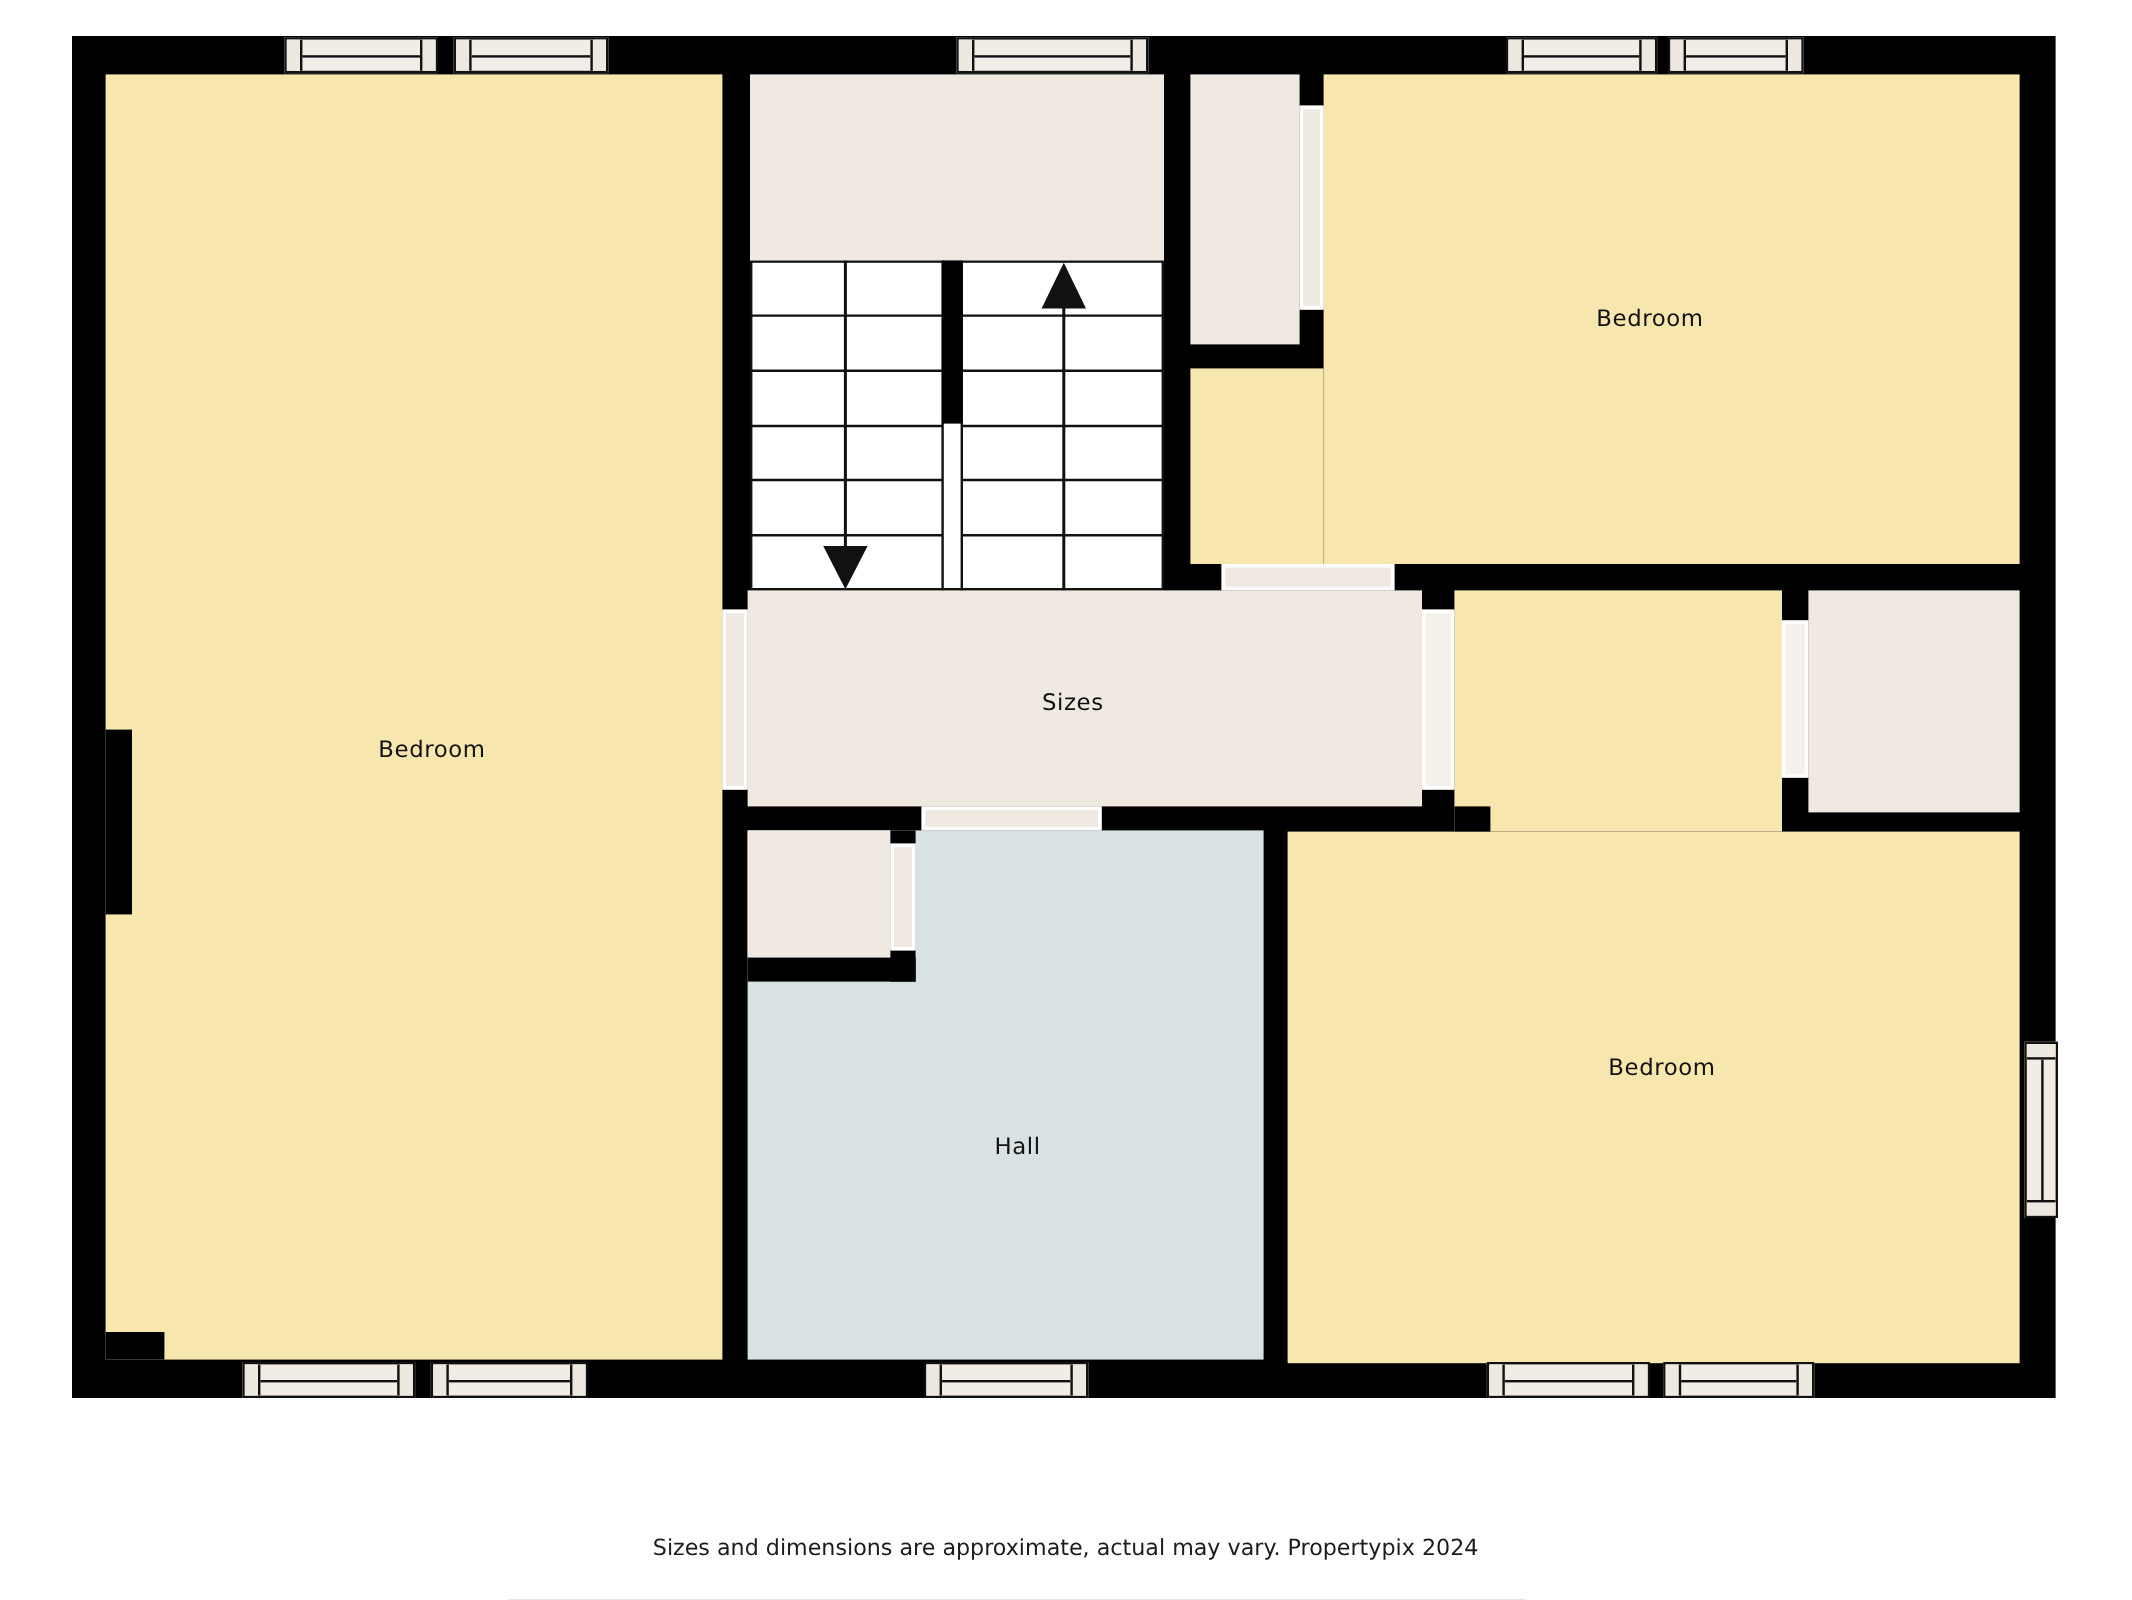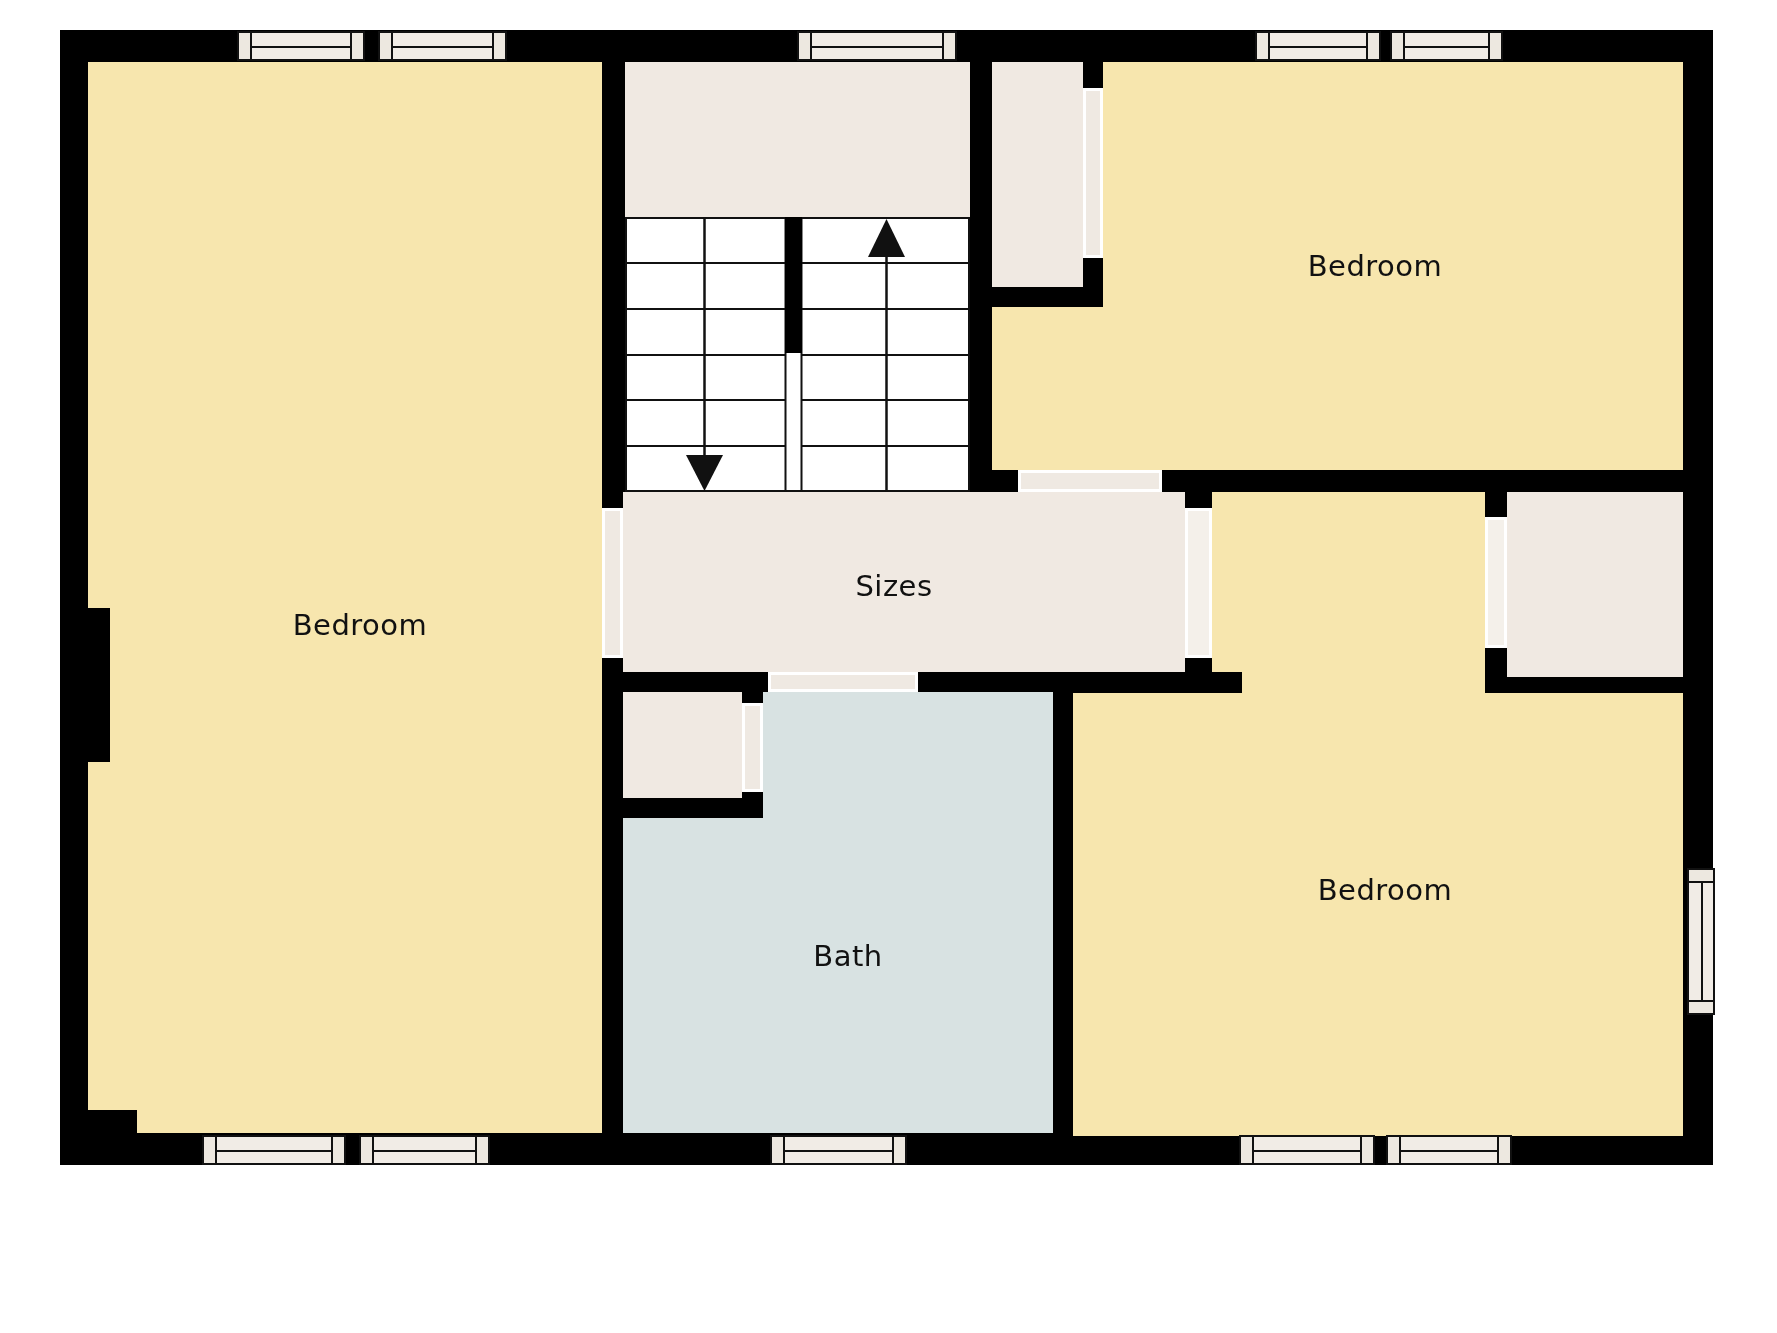--- a/index.html
+++ b/index.html
@@ -20,21 +20,21 @@
   .window.h .cap{top:0;bottom:0;width:11px;}
   .window.h .cap.c1{left:0;border-right:2px solid #111;}
   .window.h .cap.c2{right:0;border-left:2px solid #111;}
   .window.h .mid{position:absolute;left:13px;right:13px;top:50%;height:0;border-top:2px solid #111;}
   .window.v .cap{left:0;right:0;height:11px;}
   .window.v .cap.c1{top:0;border-bottom:2px solid #111;}
   .window.v .cap.c2{bottom:0;border-top:2px solid #111;}
   .window.v .mid{position:absolute;top:13px;bottom:13px;left:50%;width:0;border-left:2px solid #111;}
   .room-label{
     position:absolute;transform:translate(-50%,-50%);
-    font-size:29px;color:#111111;letter-spacing:0.5px;white-space:nowrap;
+    font-size:19px;color:#111111;letter-spacing:0.5px;white-space:nowrap;
   }
   .caption{
     position:absolute;left:888px;top:1290px;transform:translate(-50%,-50%);
     font-size:18.5px;color:#1c1c1c;white-space:nowrap;
   }
 </style>
 </head>
 <body>
 
 <div id="canvas">
@@ -150,16 +150,17 @@
   <div class="abs window v" style="left:1687px;top:868px;width:28px;height:147px;">
       <span class="cap c1"></span>
       <span class="cap c2"></span>
       <span class="mid"></span>
     </div>
 
   <div class="room-label" style="left:360px;top:625px;">Bedroom</div>
   <div class="room-label" style="left:1375px;top:266px;">Bedroom</div>
   <div class="room-label" style="left:1385px;top:890px;">Bedroom</div>
   <div class="room-label" style="left:894px;top:586px;">Sizes</div>
-  <div class="room-label" style="left:848px;top:956px;">Bath</div>
+  <div class="room-label" style="left:848px;top:956px;">Hall</div>
 
+  <div class="caption">Sizes and dimensions are approximate, actual may vary. Propertypix 2024</div>
 
 </div>
 
 </body></html>

